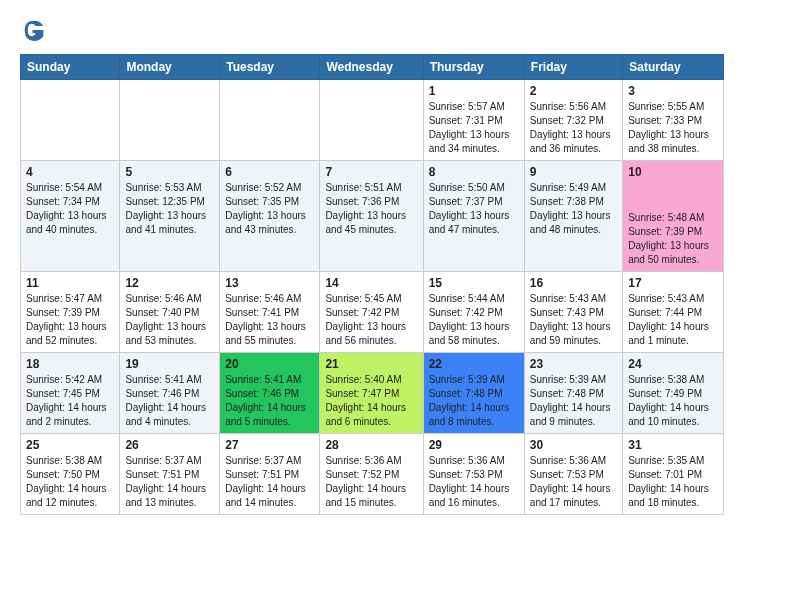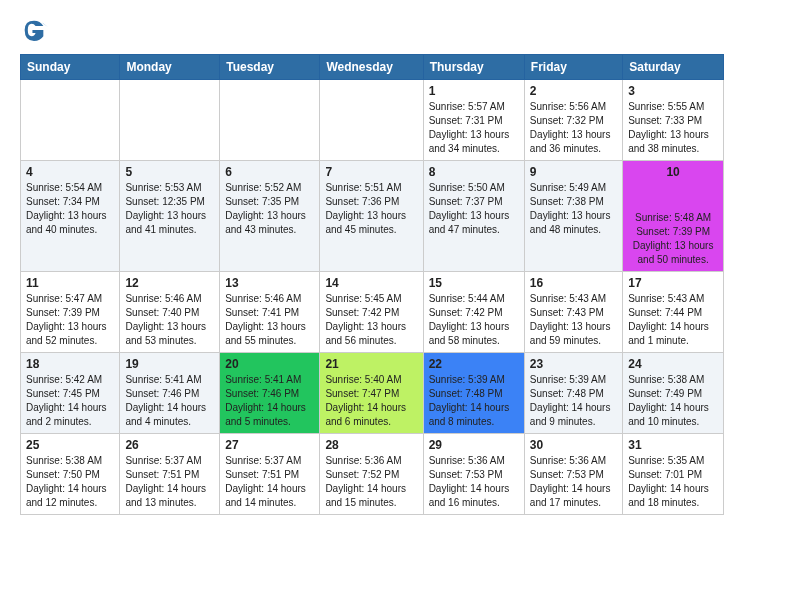--- a/index.html
+++ b/index.html
@@ -197,21 +197,21 @@
 Daylight: 13 hours
 and 47 minutes.</div>
           </td>
           <td style="background: rgb(240, 244, 248);">
             <span class="day-num">9</span>
             <div class="day-info" style="white-space: pre-line;">Sunrise: 5:49 AM
 Sunset: 7:38 PM
 Daylight: 13 hours
 and 48 minutes.</div>
           </td>
-          <td style="background: #d946ef; text-align: center;">
+          <td style="background: #f9a8d4;">
             <span class="day-num">10</span>
             <div class="day-info" style="white-space: pre-line; margin-top: 32px;">Sunrise: 5:48 AM
 Sunset: 7:39 PM
 Daylight: 13 hours
 and 50 minutes.</div>
           </td>
         </tr>
         <tr>
           <td>
             <span class="day-num">11</span>

